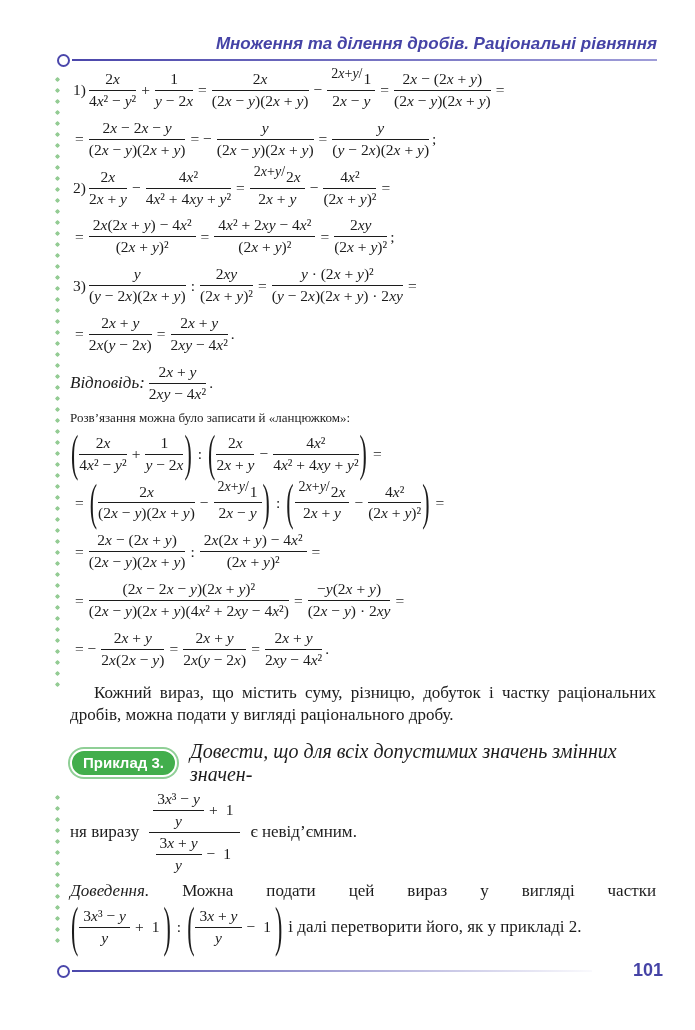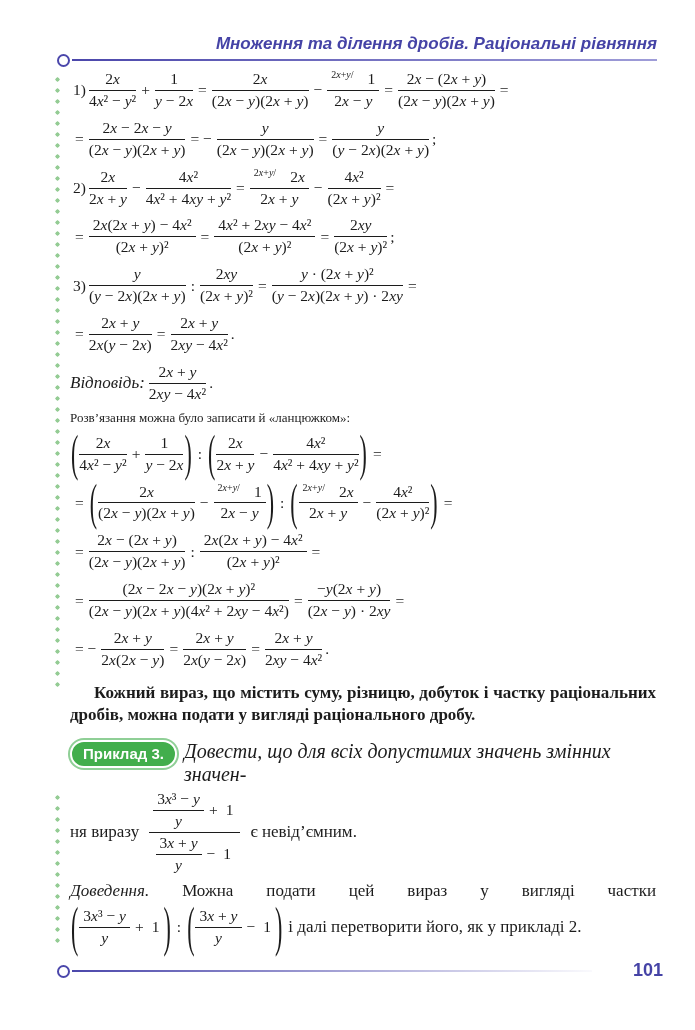--- a/index.html
+++ b/index.html
@@ -27,31 +27,31 @@
 
   
   .mline{display:flex;align-items:center;margin-bottom:8px;font-size:15.5px;white-space:nowrap;}
   .frac{display:inline-block;vertical-align:middle;text-align:center;line-height:1.22;}
   .num{display:block;border-bottom:1.4px solid #1c1c1c;padding:0 4px 1px;}
   .den{display:block;padding-top:1px;}
   .fr-row{display:inline-flex;align-items:center;}
   .mop{padding:0 5px;}
   .mtext{padding:0 3px;}
   .ptext{padding-left:5px;white-space:normal;}
-  .am{position:relative;top:-6px;font-size:10px;margin-right:14px;letter-spacing:0;}
+  .am{position:relative;top:-6px;font-size:14px;margin-right:1px;letter-spacing:0;}
   .paren{display:inline-block;font-size:22px;line-height:1;padding:0 1px;transform-origin:center;}
   i{font-style:italic;}
 
   .answer-row{display:flex;align-items:center;font-size:15.5px;margin:2px 0 6px;}
   .answer-label{font-style:italic;font-size:17px;margin-right:4px;}
   .chain-intro{font-size:13px;margin:4px 0 8px;}
 
-  .para{font-size:17px;line-height:1.33;text-align:justify;text-indent:24px;margin:12px 0 0;font-weight:bold;}
-
-  .badge-row{display:flex;align-items:flex-start;gap:7px;margin-top:13px;}
+  .para{font-size:17px;line-height:1.33;text-align:justify;text-indent:24px;margin:12px 0 0;}
+
+  .badge-row{display:flex;align-items:center;gap:13px;margin-top:13px;}
   .badge{flex:0 0 auto;background:#42ae4c;color:#fff;
     font-family:"Liberation Sans","DejaVu Sans",sans-serif;font-weight:bold;font-size:15px;
     padding:3px 11px 4px;border-radius:15px;border:2px solid #fff;box-shadow:0 0 0 2px #8fcf96;}
   .stmt1{font-size:20px;font-style:italic;}
   .stmt2{display:flex;align-items:center;gap:10px;font-size:17px;margin:4px 0 2px;}
   .stmt2 .mline{margin:0;}
   .proof-intro{font-size:17px;margin-top:6px;text-align:justify;text-align-last:justify;}
   .proof-label{font-style:italic;font-family:Liberation Serif, serif;}
   .proof-line{display:flex;align-items:center;margin-top:6px;font-size:15.5px;}
   .proof-line .ptext{font-size:17px;}

